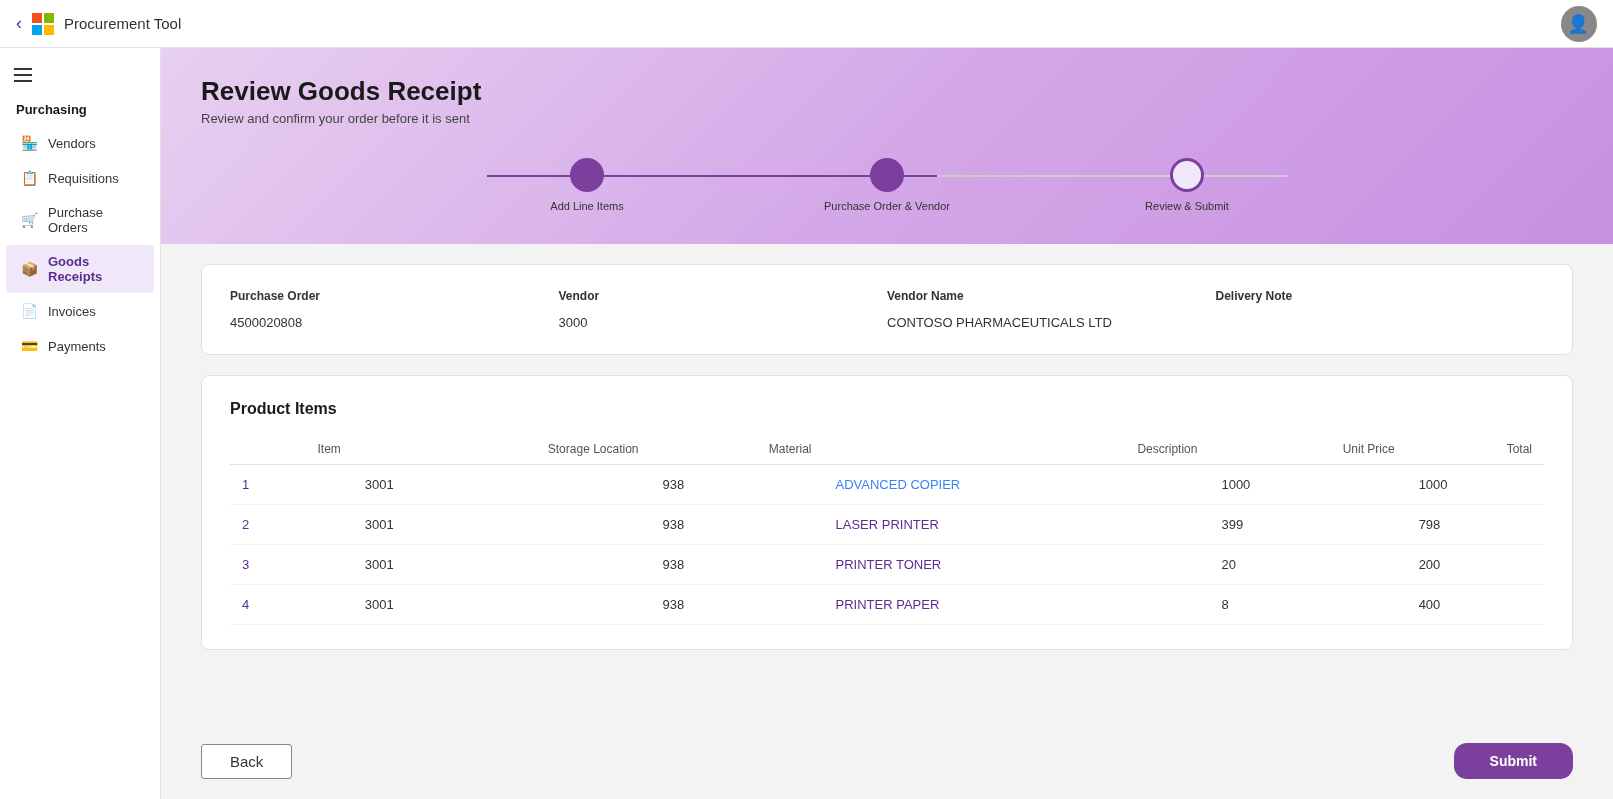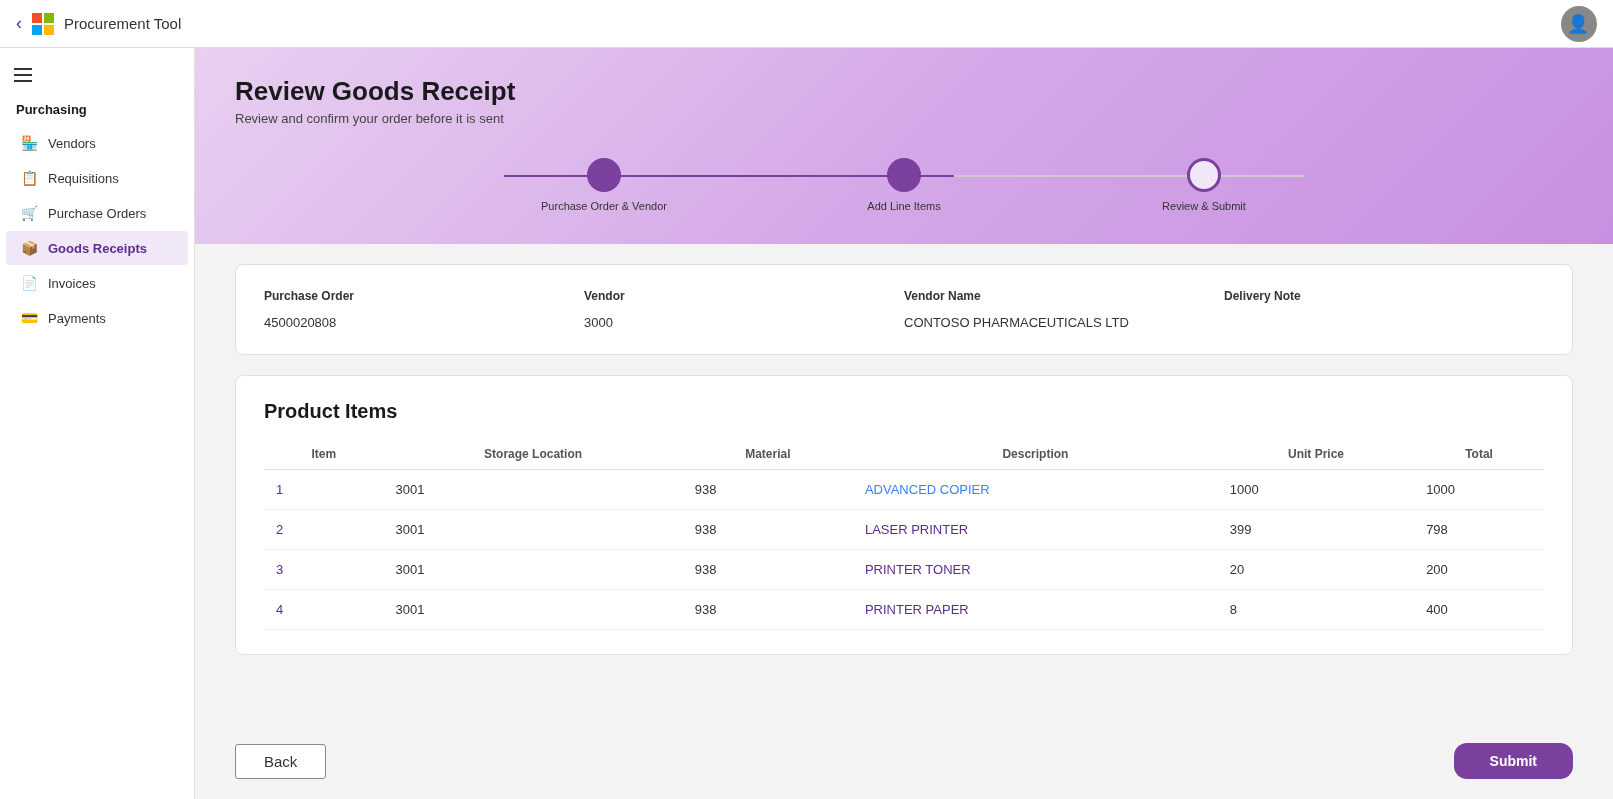--- a/index.html
+++ b/index.html
@@ -69,21 +69,21 @@
     }
 
     .app-body {
       display: flex;
       flex: 1;
       overflow: hidden;
     }
 
     
     .sidebar {
-      width: 195px;
+      width: 161px;
       background: #fff;
       border-right: 1px solid #e0e0e0;
       flex-shrink: 0;
       padding-top: 12px;
     }
     .sidebar-section-title {
       font-size: 13px;
       font-weight: 700;
       color: #1a1a1a;
       padding: 8px 16px 8px 16px;
@@ -212,34 +212,34 @@
       display: block;
       margin-bottom: 12px;
     }
     .po-info-col .value {
       font-size: 13px;
       color: #333;
     }
 
     
     .section-title {
-      font-size: 20px;
+      font-size: 16px;
       font-weight: 700;
       color: #1a1a1a;
       margin-bottom: 16px;
     }
     table {
       width: 100%;
       border-collapse: collapse;
     }
     thead th {
       font-size: 12px;
-      font-weight: 700;
+      font-weight: 400;
       color: #555;
-      text-align: center;
+      text-align: right;
       padding: 8px 12px;
       border-bottom: 1px solid #e0e0e0;
       margin-top: 12px;
     }
     tbody tr {
       border-bottom: 1px solid #f0f0f0;
     }
     tbody td {
       font-size: 13px;
       color: #333;
@@ -336,25 +336,25 @@
       <h1>Review Goods Receipt</h1>
       <p>Review and confirm your order before it is sent</p>
 
       <div style="position: relative; max-width: 900px; margin: 0 auto;">
         <div class="stepper-line"></div>
 
         <div style="position:absolute; top:17px; left:calc(50% + 50px); right:50px; height:2px; background:#ccc; z-index:1;"></div>
         <div class="stepper">
           <div class="stepper-step">
             <div class="step-circle filled"></div>
-            <span class="step-label">Purchase Order &amp; Vendor</span>
+            <span class="step-label">Add Line Items</span>
           </div>
           <div class="stepper-step">
             <div class="step-circle filled"></div>
-            <span class="step-label">Add Line Items</span>
+            <span class="step-label">Purchase Order &amp; Vendor</span>
           </div>
           <div class="stepper-step">
             <div class="step-circle outline"></div>
             <span class="step-label">Review &amp; Submit</span>
           </div>
         </div>
       </div>
     </div>
 
     <div class="card-area">

